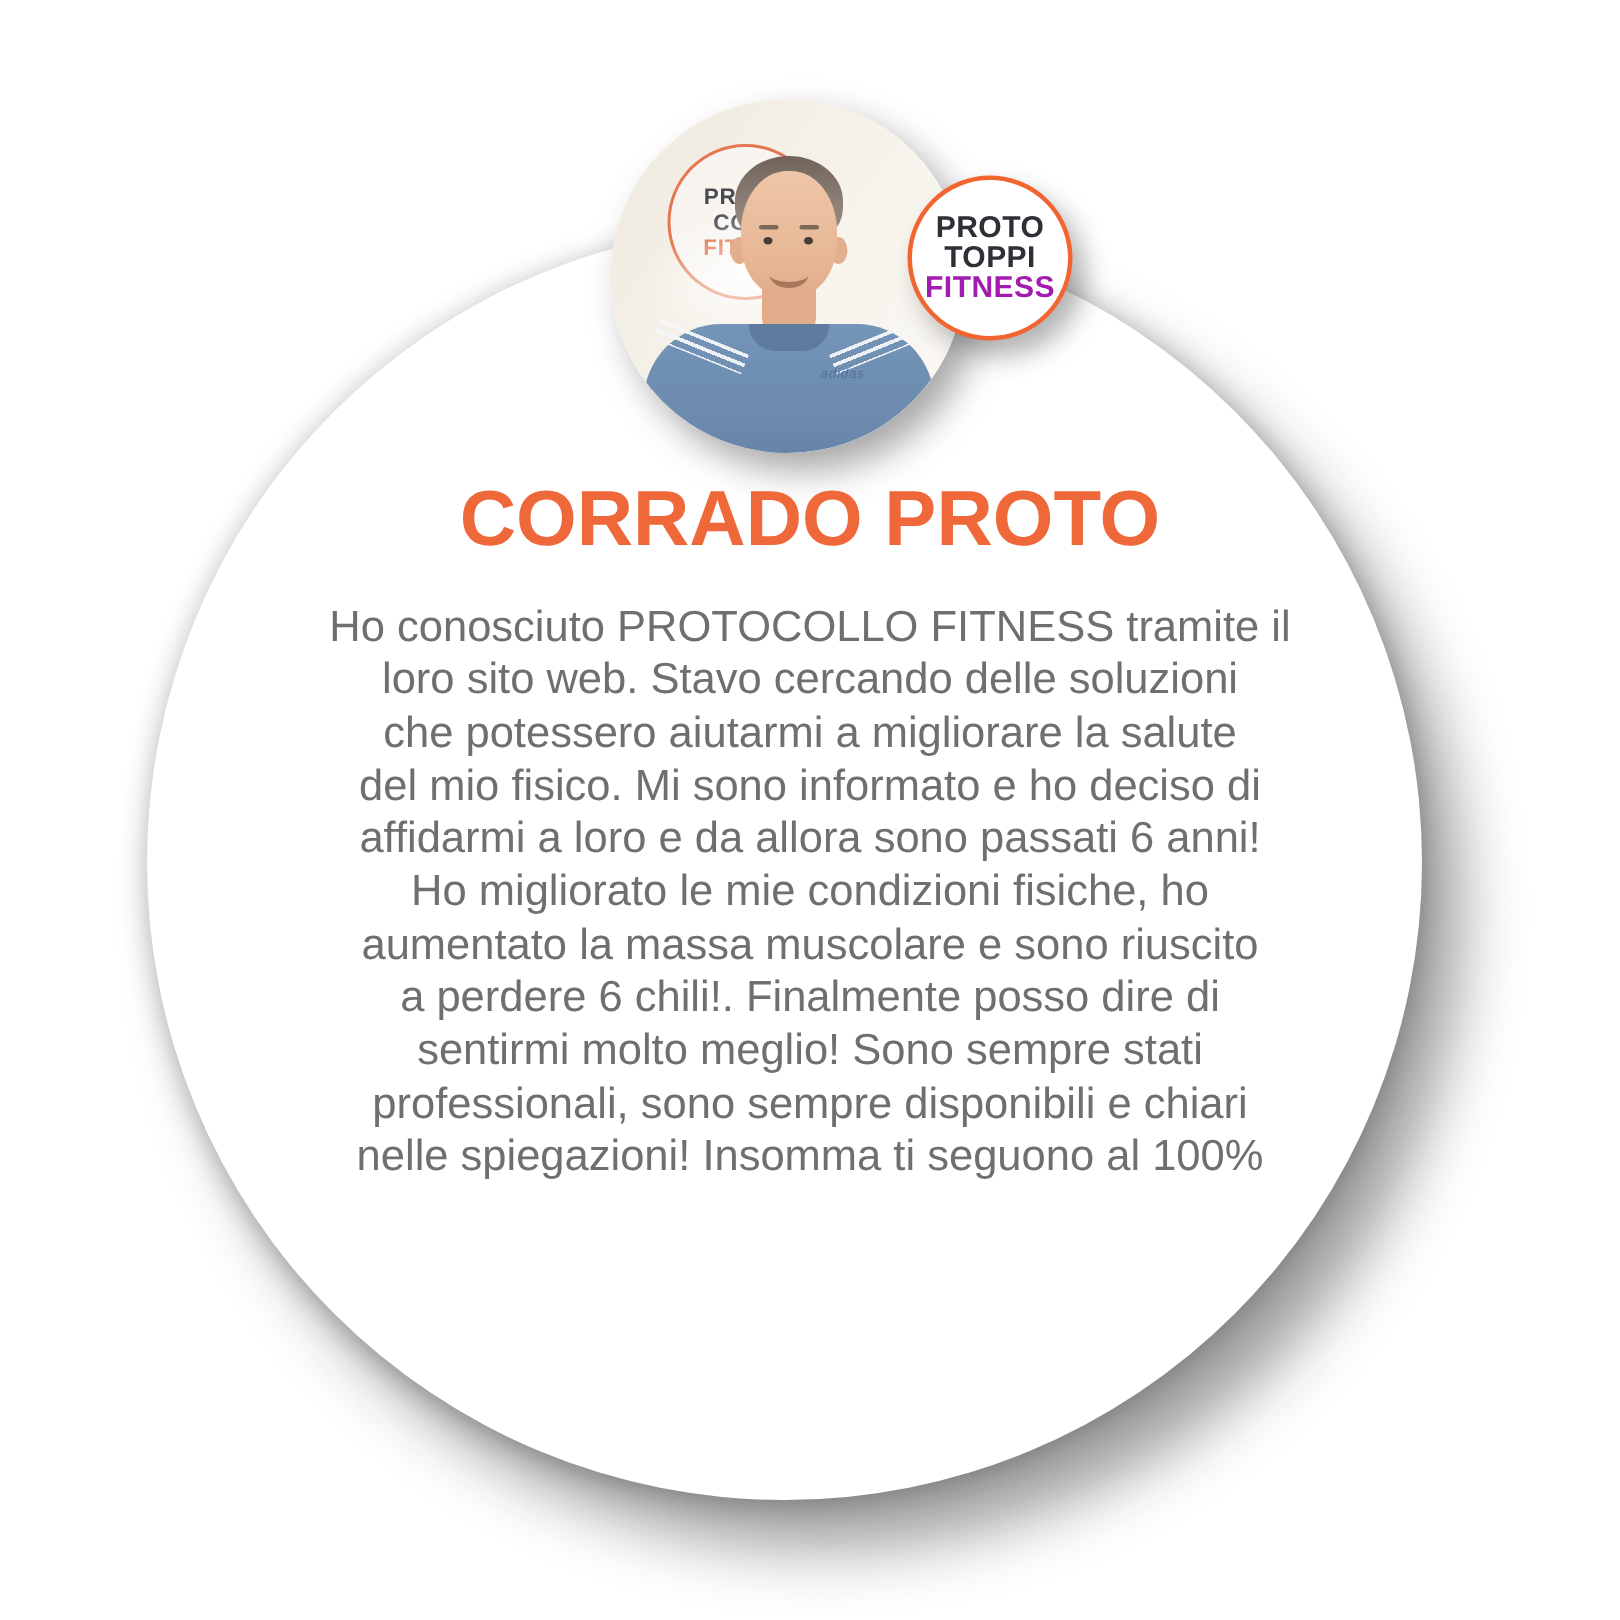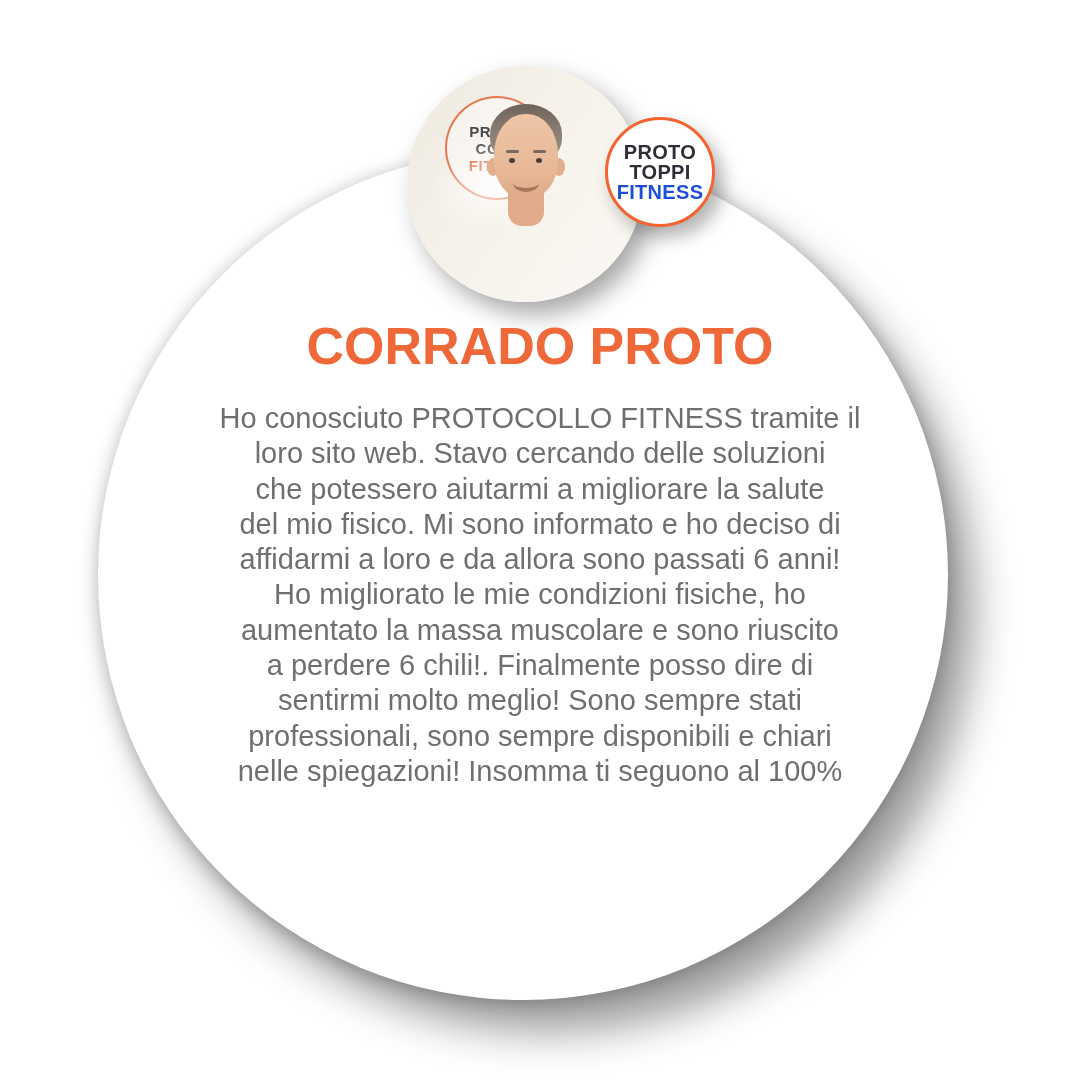--- a/index.html
+++ b/index.html
@@ -100,21 +100,21 @@
   
   .brand-badge{
     position:absolute;left:605px;top:117px;width:110px;height:110px;
     background:#ffffff;border:3px solid #F26430;border-radius:50%;
     box-sizing:border-box;
     display:flex;flex-direction:column;align-items:center;justify-content:center;
     font-weight:800;font-size:20px;line-height:20px;letter-spacing:0.3px;
     box-shadow:8px 10px 18px rgba(0,0,0,0.30);
   }
   .brand-badge .dark{color:#2F2F37;}
-  .brand-badge .orange{color:#1d4ed8;}
+  .brand-badge .orange{color:#a21caf;}
 
   
   .person-name{
     position:absolute;left:0;top:316px;width:1080px;
     text-align:center;color:#EE683A;
     font-size:52px;font-weight:800;letter-spacing:0px;
   }
   .quote-text{
     position:absolute;left:150px;top:401px;width:780px;
     text-align:center;color:#6F6F72;
@@ -140,20 +140,28 @@
       <div class="hair"></div>
       <div class="ear-left"></div>
       <div class="ear-right"></div>
       <div class="head"></div>
       <div class="brow-left"></div>
       <div class="brow-right"></div>
       <div class="eye-left"></div>
       <div class="eye-right"></div>
       <div class="smile"></div>
       <div class="neck"></div>
+      <div class="torso">
+        <div class="stripe left"></div>
+        <div class="stripe right"></div>
+        <div class="collar"></div>
+        <span class="shirt-brand">adidas</span>
+        <div class="arm-left"></div>
+        <div class="arm-right"></div>
+      </div>
     </div>
   </div>
 
   <div class="brand-badge">
     <span class="dark">PROTO</span>
     <span class="dark">TOPPI</span>
     <span class="orange">FITNESS</span>
   </div>
 
   <div class="person-name">CORRADO PROTO</div>

